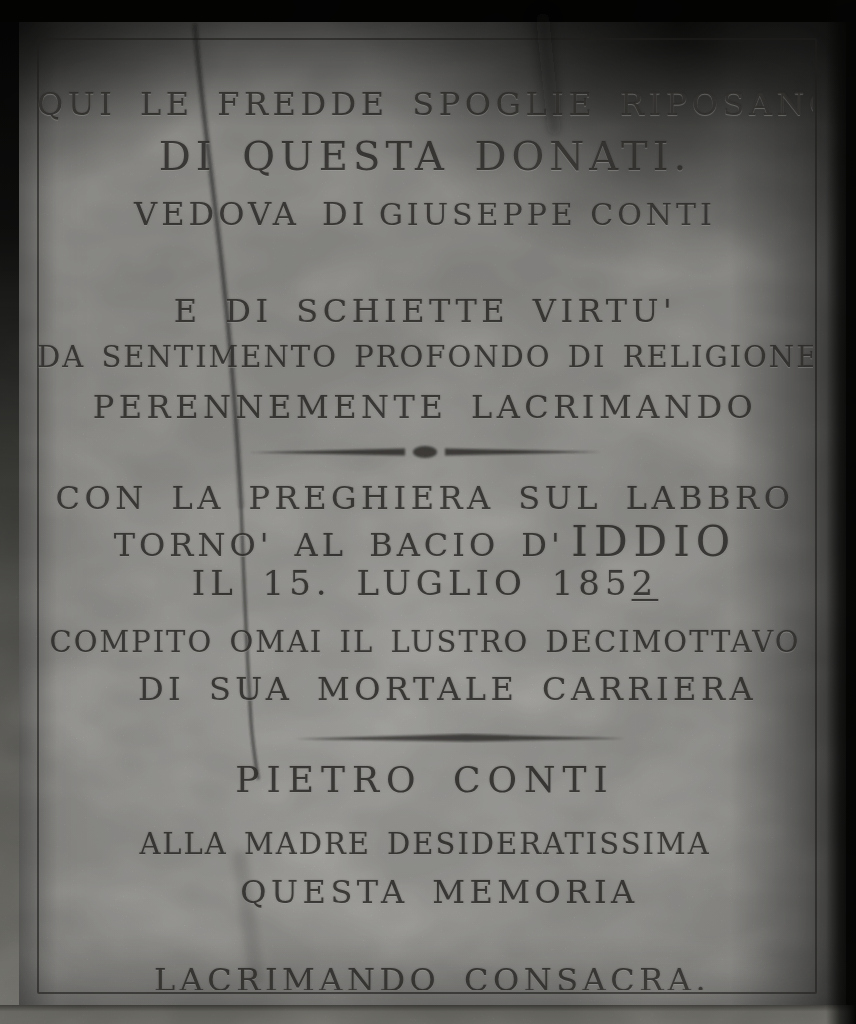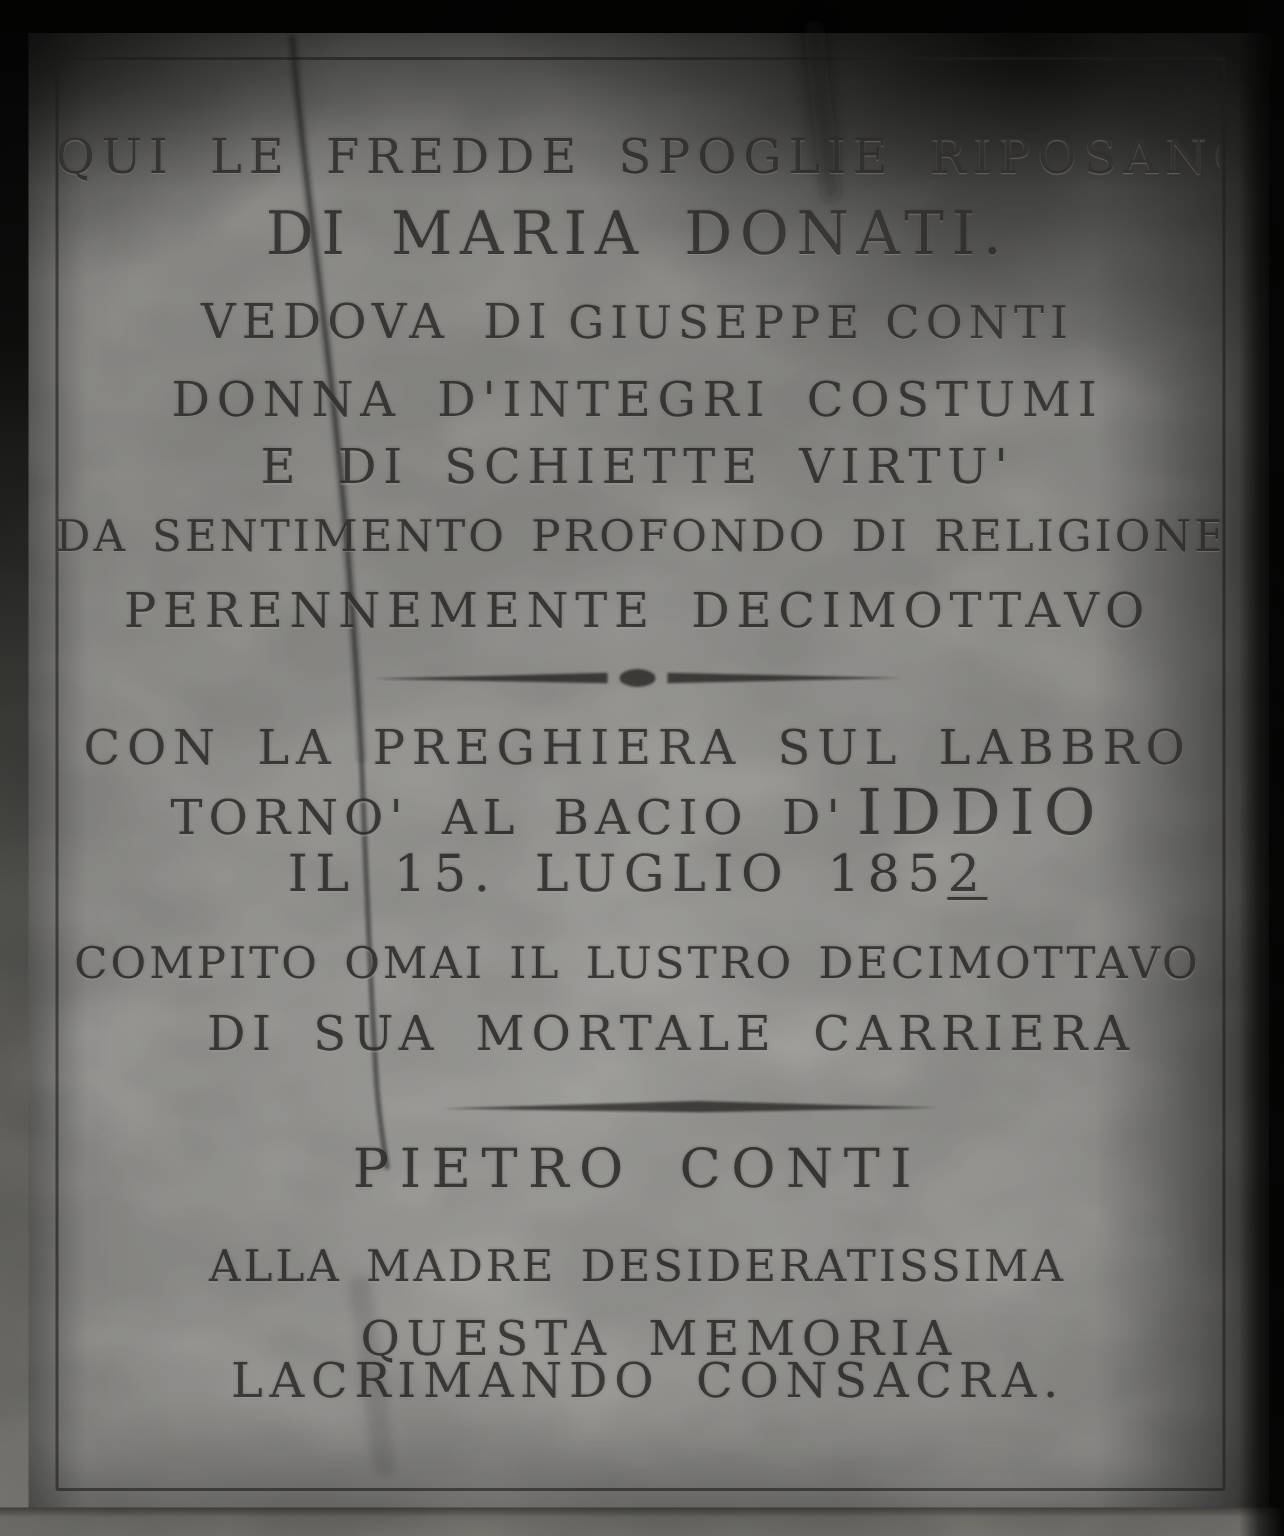--- a/index.html
+++ b/index.html
@@ -54,21 +54,21 @@
   .lg{font-size:40px;letter-spacing:5px;word-spacing:8px;}
   .xl{font-size:36px;letter-spacing:7px;word-spacing:12px;}
   .date{font-size:34px;letter-spacing:5px;word-spacing:9px;}
   .seg-sm{font-size:32px;letter-spacing:4px;word-spacing:8px;}
   .seg-lg{font-size:30px;letter-spacing:4px;margin-left:.35em;}
   .seg-lg2{font-size:42px;letter-spacing:6px;margin-left:.18em;}
   .u{text-decoration:underline;text-decoration-thickness:2px;text-underline-offset:4px;}
   .l1{top:50px;}  .l2{top:98px;}   .l3{top:160px;} .l4{top:212px;}
   .l5{top:257px;} .l6{top:305px;}  .l7{top:353px;} .l8{top:444px;}
   .l9{top:483px;} .l10{top:528px;} .l11{top:590px;}.l12{top:635px;margin-left:45px;}
-  .l13{top:724px;}.l14{top:792px;} .l15{top:838px;padding-left:29px;}.l16{top:866px;padding-left:14px;}
+  .l13{top:724px;}.l14{top:792px;} .l15{top:838px;padding-left:29px;}.l16{top:926px;padding-left:14px;}
   .divider{position:absolute;left:0;right:0;display:flex;justify-content:center;}
   .d1{top:405px;}
   .d2{top:693px;transform:translateX(35px);}
   .overlay{position:absolute;left:0;top:0;pointer-events:none;}
 </style>
 </head>
 <body>
 
 <div class="photo">
 
@@ -96,28 +96,27 @@
     </g>
     <g stroke="#1c1b1a" fill="none" stroke-linecap="round" filter="url(#fBlur3)">
       <path d="M543,20 C546,58 551,96 554,128" stroke-width="13" opacity="0.25"></path>
       <path d="M543,20 C545,50 548,80 550,104" stroke-width="28" opacity="0.10"></path>
       <path d="M240,858 C246,900 252,945 256,977" stroke-width="15" opacity="0.10"></path>
     </g>
   </svg>
 
   <div class="inscription">
     <div class="line md l1">QUI LE FREDDE SPOGLIE RIPOSANO</div>
-    <div class="line lg l2">DI MARIA DONATI.</div>
+    <div class="line lg l2">DI QUESTA DONATI.</div>
     <div class="line l3">
       <span class="seg-sm">VEDOVA DI</span><span class="seg-lg">GIUSEPPE CONTI</span>
     </div>
-    <div class="line md l4">DONNA D'INTEGRI COSTUMI</div>
     <div class="line md l5">E DI SCHIETTE VIRTU'</div>
     <div class="line tight l6">DA SENTIMENTO PROFONDO DI RELIGIONE</div>
-    <div class="line md l7">PERENNEMENTE DECIMOTTAVO</div>
+    <div class="line md l7">PERENNEMENTE LACRIMANDO</div>
 
     <div class="divider d1">
       <svg width="360" height="18">
         <defs>
             <filter id="oBlur">
               <feGaussianBlur stdDeviation="0.8"></feGaussianBlur>
             </filter>
           </defs>
         <g fill="#3a3936" opacity="0.82" filter="url(#oBlur)">
           <polygon points="4,9.5 160,5.5 160,12.5"></polygon>

